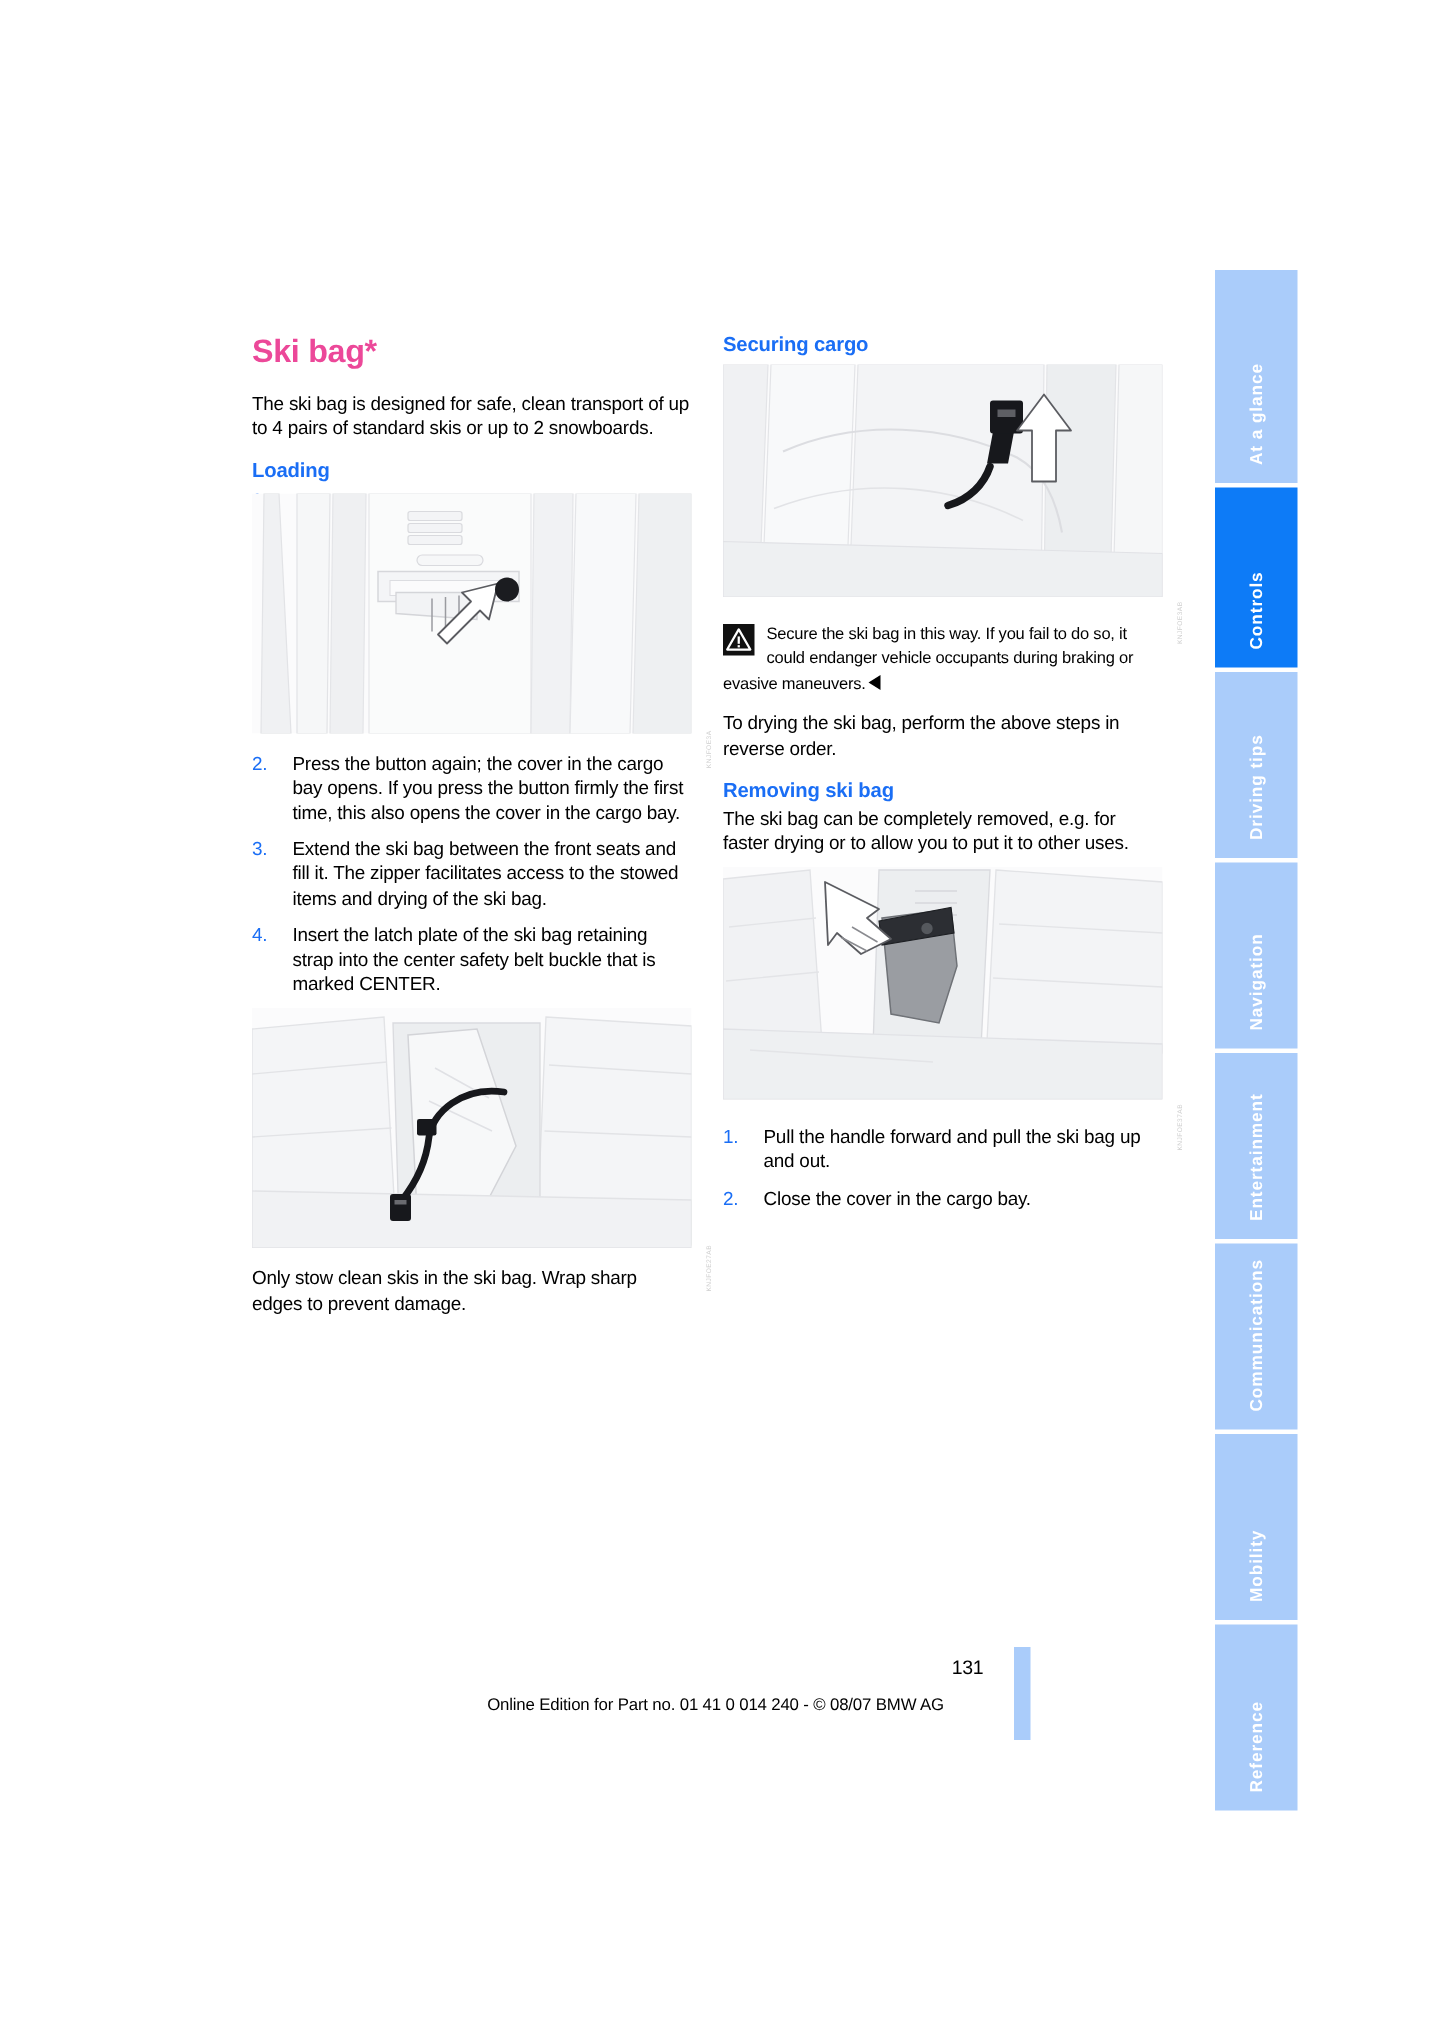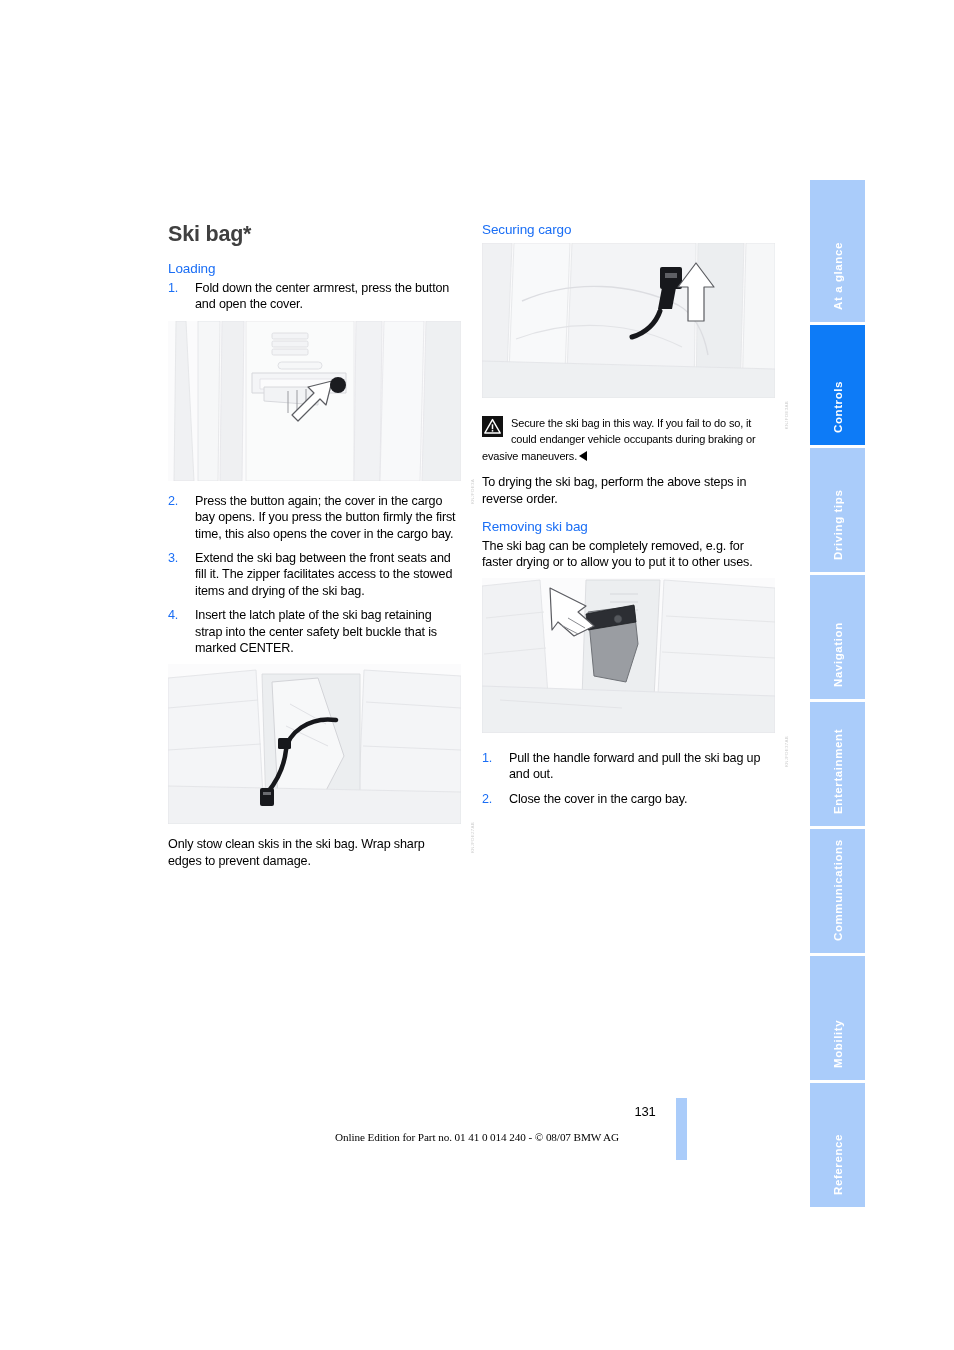--- a/index.html
+++ b/index.html
@@ -24,30 +24,30 @@
   
   .col {
     position: absolute;
     top: 222px;
     width: 293px;
   }
   .col-left  { left: 168px; }
   .col-right { left: 482px; }
 
   h1.section-title {
-    color: #404040;
+    color: #ec4899;
     font-size: 21.5px;
     font-weight: bold;
     margin: 0 0 14px 0;
     letter-spacing: -0.2px;
   }
   h2.sub-title {
     color: #1a6ef5;
     font-size: 13.5px;
-    font-weight: normal;
+    font-weight: bold;
     margin: 12px 0 4px 0;
     letter-spacing: -0.1px;
   }
   h2.sub-title.first { margin-top: 0; }
 
   p.body {
     font-size: 12.6px;
     line-height: 16.4px;
     margin: 0 0 10px 0;
     letter-spacing: -0.15px;
@@ -189,39 +189,38 @@
     background: #aaccfa;
   }
   .footer-text {
     position: absolute;
     left: 0;
     top: 1131px;
     width: 954px;
     text-align: center;
     font-size: 11.2px;
     letter-spacing: -0.1px;
-    font-family: Liberation Serif, serif;
   }
 </style>
 </head>
 <body>
 
 <div class="page">
 
   <div class="col col-left">
 
     <h1 class="section-title">Ski bag*</h1>
 
+    <p class="body">The ski bag is designed for safe, clean transport of up to 4 pairs of standard skis or up to 2 snowboards.</p>
 
     <h2 class="sub-title">Loading</h2>
 
     <ol class="steps">
       <li>
         <span class="num">1.</span>
-        <span>Fold down the center armrest, press the button and open the cover.</span>
       </li>
     </ol>
 
     <div class="figure">
       <svg width="293" height="160" viewBox="0 0 293 160">
         <rect x="0" y="0" width="293" height="160" fill="#ffffff"></rect>
 
         <path d="M0 0 H293 V160 H0 Z" fill="#fbfbfc"></path>
         <path d="M8 0 L18 0 L26 160 L6 160 Z" fill="#f0f1f3" stroke="#e2e3e6" stroke-width="0.8"></path>
         <path d="M30 0 L52 0 L50 160 L30 160 Z" fill="#f6f7f8" stroke="#e2e3e6" stroke-width="0.8"></path>

